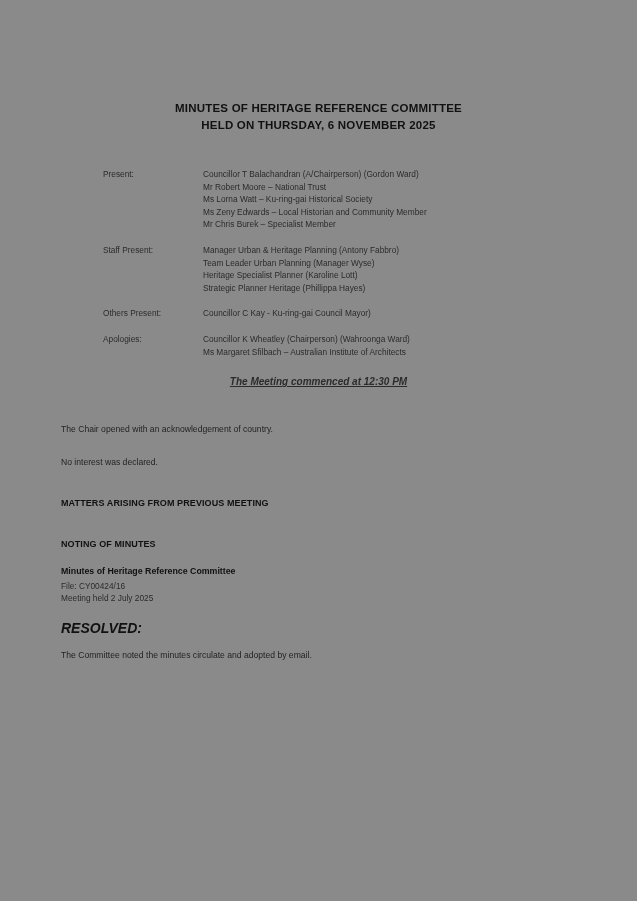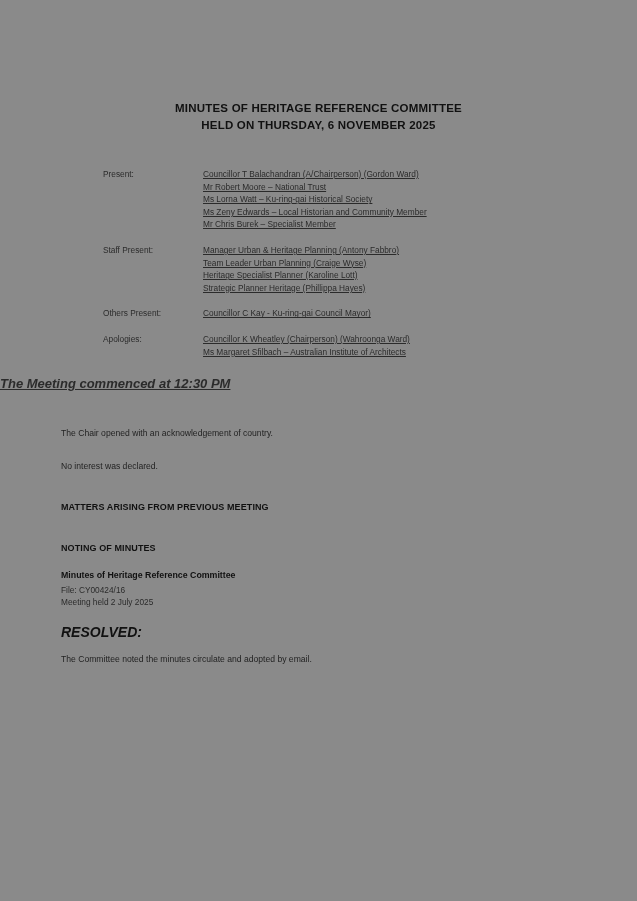--- a/index.html
+++ b/index.html
@@ -48,27 +48,27 @@
   .meta-label {
     width: 100px;
     flex: 0 0 100px;
     font-size: 8.3px;
   }
   .meta-values {
     flex: 1;
   }
   .meta-values div {
     white-space: nowrap;
-    text-decoration: underline;
   }
   .commenced {
     margin-top: 18px;
+    text-align: center;
     font-style: italic;
     font-weight: bold;
-    font-size: 13px;
+    font-size: 10px;
     text-decoration: underline;
     color: #2b2b2b;
   }
   .body {
     margin-left: 61px;
     margin-right: 70px;
     margin-top: 36px;
     font-size: 8.6px;
     line-height: 13px;
     color: #232323;
@@ -126,21 +126,21 @@
         <div>Ms Lorna Watt – Ku-ring-gai Historical Society</div>
         <div>Ms Zeny Edwards – Local Historian and Community Member</div>
         <div>Mr Chris Burek – Specialist Member</div>
       </div>
     </div>
 
     <div class="meta-row">
       <div class="meta-label">Staff Present:</div>
       <div class="meta-values">
         <div>Manager Urban &amp; Heritage Planning (Antony Fabbro)</div>
-        <div>Team Leader Urban Planning (Craige Wyse)</div>
+        <div>Team Leader Urban Planning (Manager Wyse)</div>
         <div>Heritage Specialist Planner (Karoline Lott)</div>
         <div>Strategic Planner Heritage (Phillippa Hayes)</div>
       </div>
     </div>
 
     <div class="meta-row">
       <div class="meta-label">Others Present:</div>
       <div class="meta-values">
         <div>Councillor C Kay - Ku-ring-gai Council Mayor)</div>
       </div>

